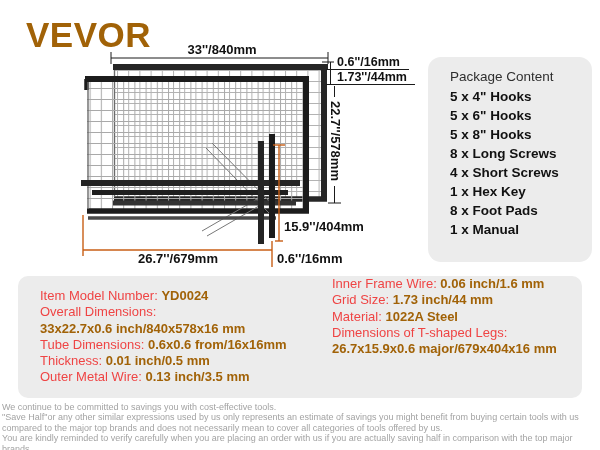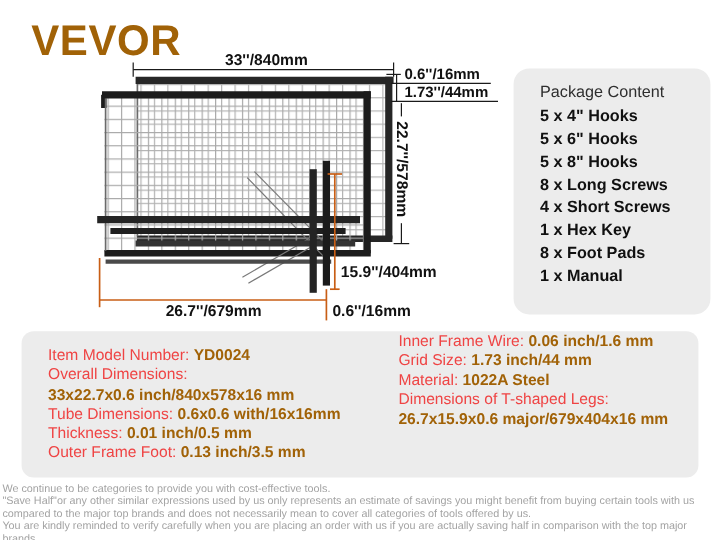--- a/index.html
+++ b/index.html
@@ -135,32 +135,32 @@
       <li>1 x Manual</li>
     </ul>
   </div>
 
   <div class="specs-bg"></div>
 
   <div class="spec-col spec-col-left">
     <p class="spec-line"><span class="lbl">Item Model Number: </span><span class="val">YD0024</span></p>
     <p class="spec-line"><span class="lbl">Overall Dimensions:</span><span class="val"></span></p>
     <p class="spec-line"><span class="lbl"></span><span class="val">33x22.7x0.6 inch/840x578x16 mm</span></p>
-    <p class="spec-line"><span class="lbl">Tube Dimensions: </span><span class="val">0.6x0.6 with/16x16mm</span></p>
+    <p class="spec-line"><span class="lbl">Tube Dimensions: </span><span class="val">0.6x0.6 from/16x16mm</span></p>
     <p class="spec-line"><span class="lbl">Thickness: </span><span class="val">0.01 inch/0.5 mm</span></p>
-    <p class="spec-line"><span class="lbl">Outer Frame Foot: </span><span class="val">0.13 inch/3.5 mm</span></p>
+    <p class="spec-line"><span class="lbl">Outer Metal Wire: </span><span class="val">0.13 inch/3.5 mm</span></p>
   </div>
 
   <div class="spec-col spec-col-right">
     <p class="spec-line"><span class="lbl">Inner Frame Wire: </span><span class="val">0.06 inch/1.6 mm</span></p>
     <p class="spec-line"><span class="lbl">Grid Size: </span><span class="val">1.73 inch/44 mm</span></p>
     <p class="spec-line"><span class="lbl">Material: </span><span class="val">1022A Steel</span></p>
     <p class="spec-line"><span class="lbl">Dimensions of T-shaped Legs:</span><span class="val"></span></p>
     <p class="spec-line"><span class="lbl"></span><span class="val">26.7x15.9x0.6 major/679x404x16 mm</span></p>
   </div>
 
   <div class="footer">
-    <p>We continue to be categories to provide you with cost-effective tools.</p>
+    <p>We continue to be committed to savings you with cost-effective tools.</p>
     <p>"Save Half"or any other similar expressions used by us only represents an estimate of savings you might benefit from buying certain tools with us compared to the major top brands and does not necessarily mean to cover all categories of tools offered by us.</p>
     <p>You are kindly reminded to verify carefully when you are placing an order with us if you are actually saving half in comparison with the top major brands.</p>
   </div>
 
 </div>
 
 </body></html>

